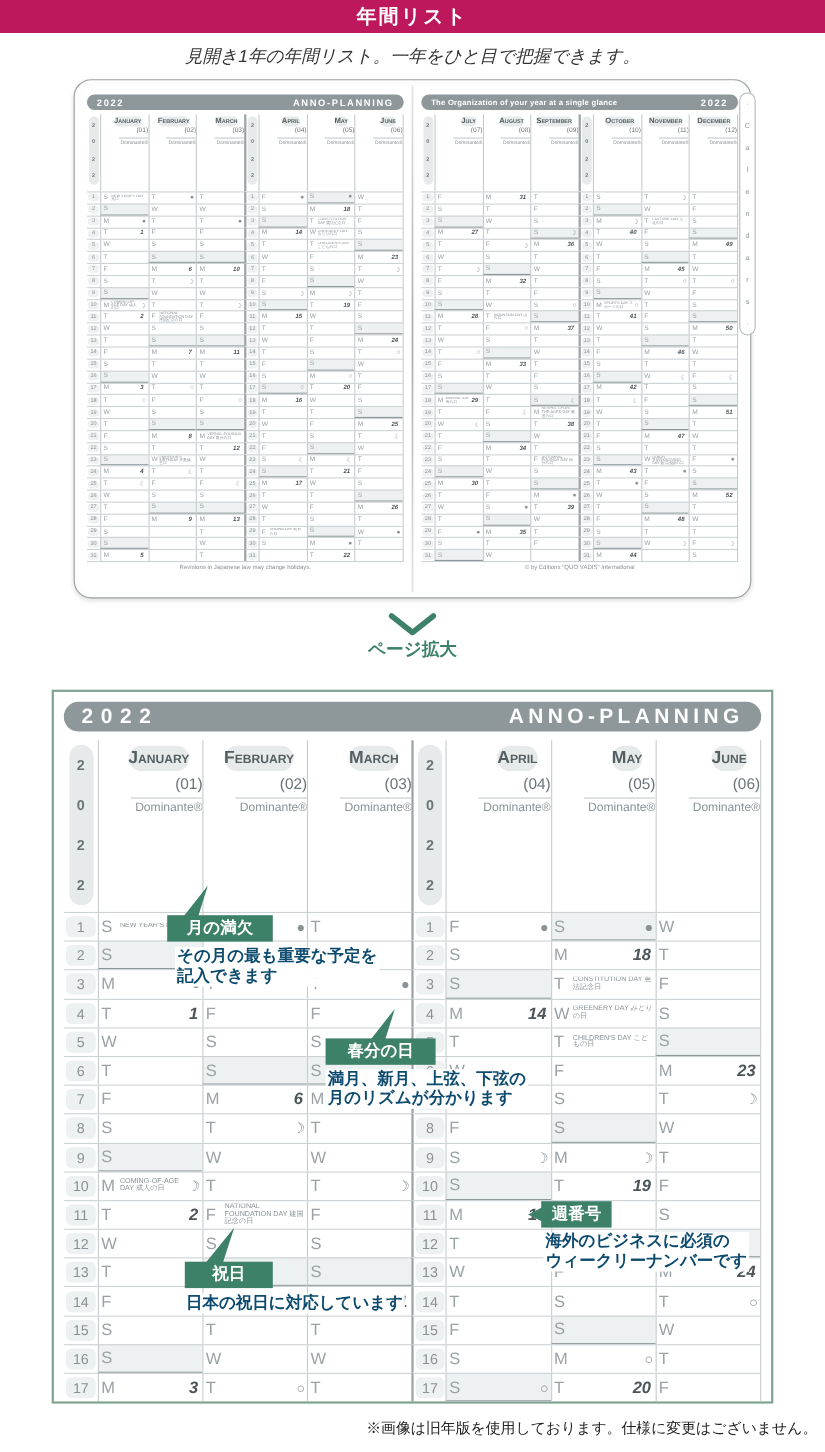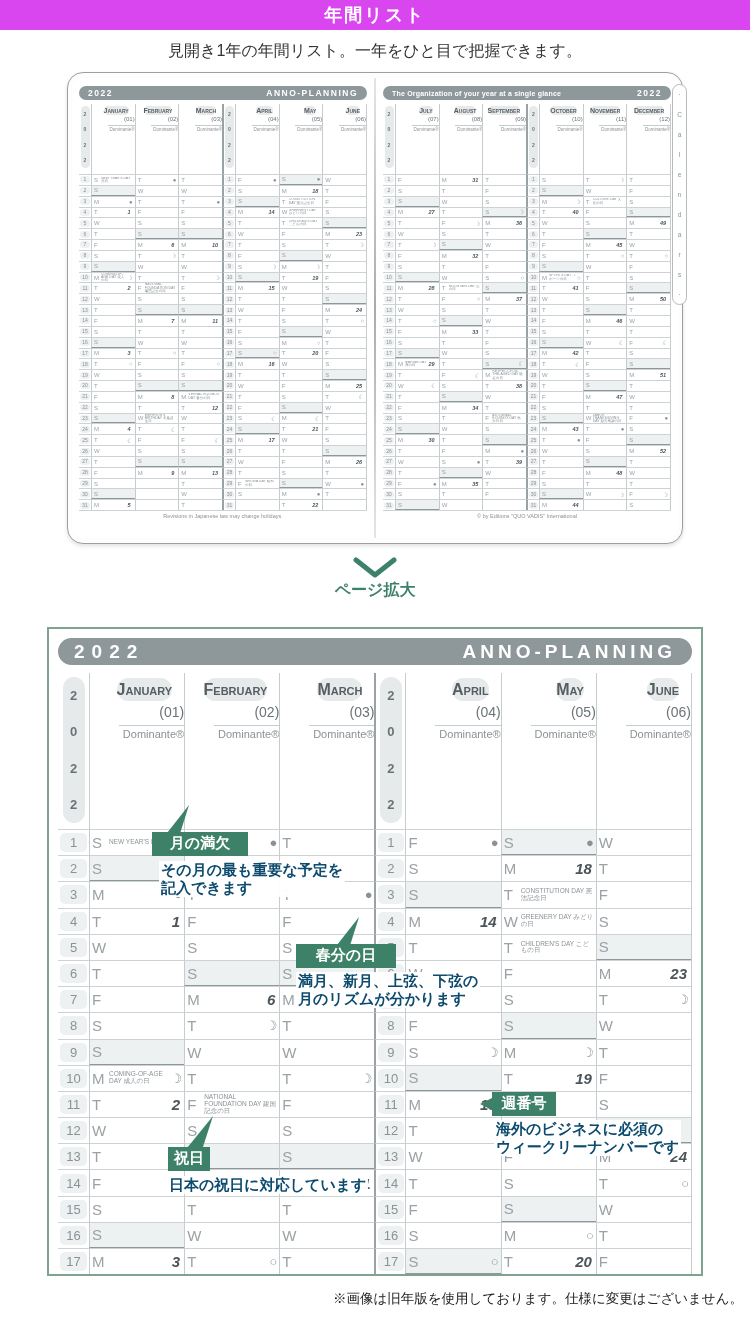--- a/index.html
+++ b/index.html
@@ -1,22 +1,22 @@
 <!DOCTYPE html>
 <html><head>
 <meta charset="utf-8">
 <style>
   * { box-sizing: border-box; margin: 0; padding: 0; }
   html,body { width: 750px; background:#fff; font-family:"Liberation Sans", sans-serif; }
   body { height: 1320px; overflow: hidden; }
 
   
-  .topbar { height:30px; background:#d946ef; display:flex; align-items:center; justify-content:center; }
+  .topbar { height:30px; background:#be185d; display:flex; align-items:center; justify-content:center; }
   .topbar h1 { color:#fff; font-size:18px; font-weight:bold; letter-spacing:2px; }
-  .subtitle { text-align:center; font-size:16px; color:#333; margin:11px 0 10px; }
+  .subtitle { text-align:center; font-size:16px; color:#333; margin:11px 0 10px;font-style:italic; }
 
   
   .spread-wrap { display:flex; justify-content:center; }
   .book { position:relative; width:616px; height:472px; border:1px solid #9aa0a2; border-radius:16px;
           background:#fdfdfd; box-shadow:0 2px 4px rgba(0,0,0,.12); display:flex; padding:5px 4px; }
   .bpage { flex:1; position:relative; padding:8px 7px 2px; display:flex; flex-direction:column; background:#fff; }
   .bpage.left { border-radius:12px 0 0 12px; }
   .bpage.right { border-radius:0 12px 12px 0; }
   .spine { width:2px; background:linear-gradient(#e5e5e5,#aaa,#e5e5e5); }
 
@@ -93,21 +93,21 @@
              white-space:pre-line; background:rgba(255,255,255,.96); padding:0 2px; }
   .tri { position:absolute; z-index:5; background:#3e8169; }
   .tri.up { clip-path:polygon(100% 0, 0 100%, 60% 100%); }
   .tri.left { clip-path:polygon(0 50%, 100% 0, 100% 100%); }
   #co-dominant-label { left:103px; top:203px; width:96px; }
   #co-dominant-tri   { left:118px; top:176px; width:22px; height:28px; }
   #co-dominant-text  { left:110px; top:232px; }
   #co-moon-label { left:247px; top:315px; width:100px; }
   #co-moon-tri   { left:288px; top:288px; width:22px; height:28px; }
   #co-moon-text  { left:247px; top:343px; }
-  #co-holiday-label { left:119px; top:518px; width:42px; }
+  #co-holiday-label { left:119px; top:518px; width:80px; }
   #co-holiday-tri   { left:138px; top:487px; width:26px; height:32px; }
   #co-holiday-text  { left:118px; top:547px; }
   #co-week-label { left:443px; top:463px; width:64px; }
   #co-week-tri   { left:431px; top:468px; width:14px; height:14px; }
   #co-week-text  { left:445px; top:491px; }
 
   .footnote { text-align:right; font-size:13.5px; color:#222; margin:14px 7px 0 0; }
 </style>
 </head>
 <body>

